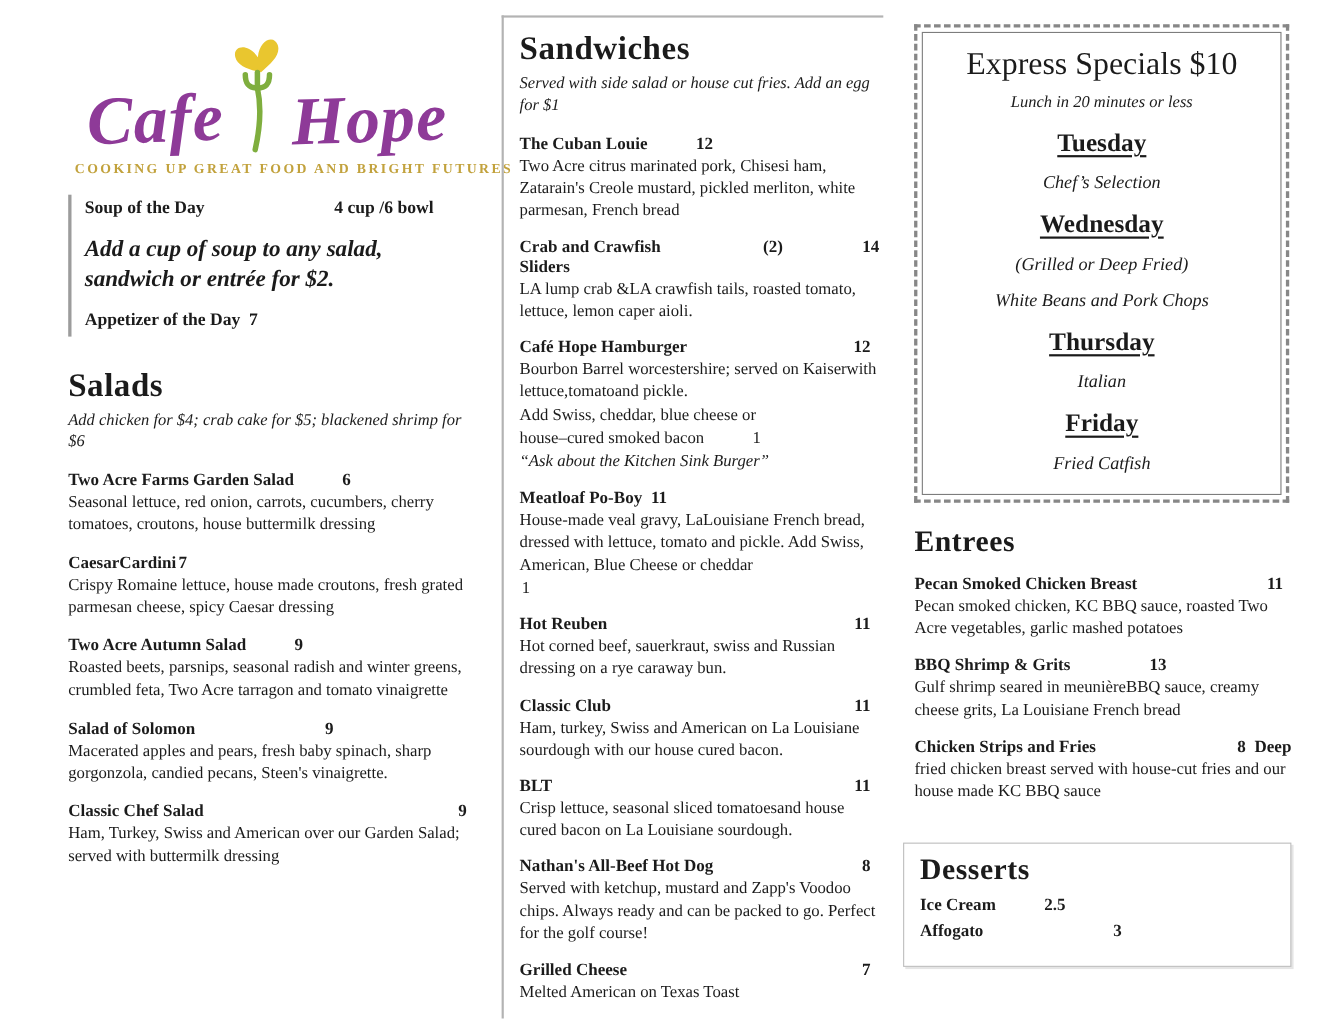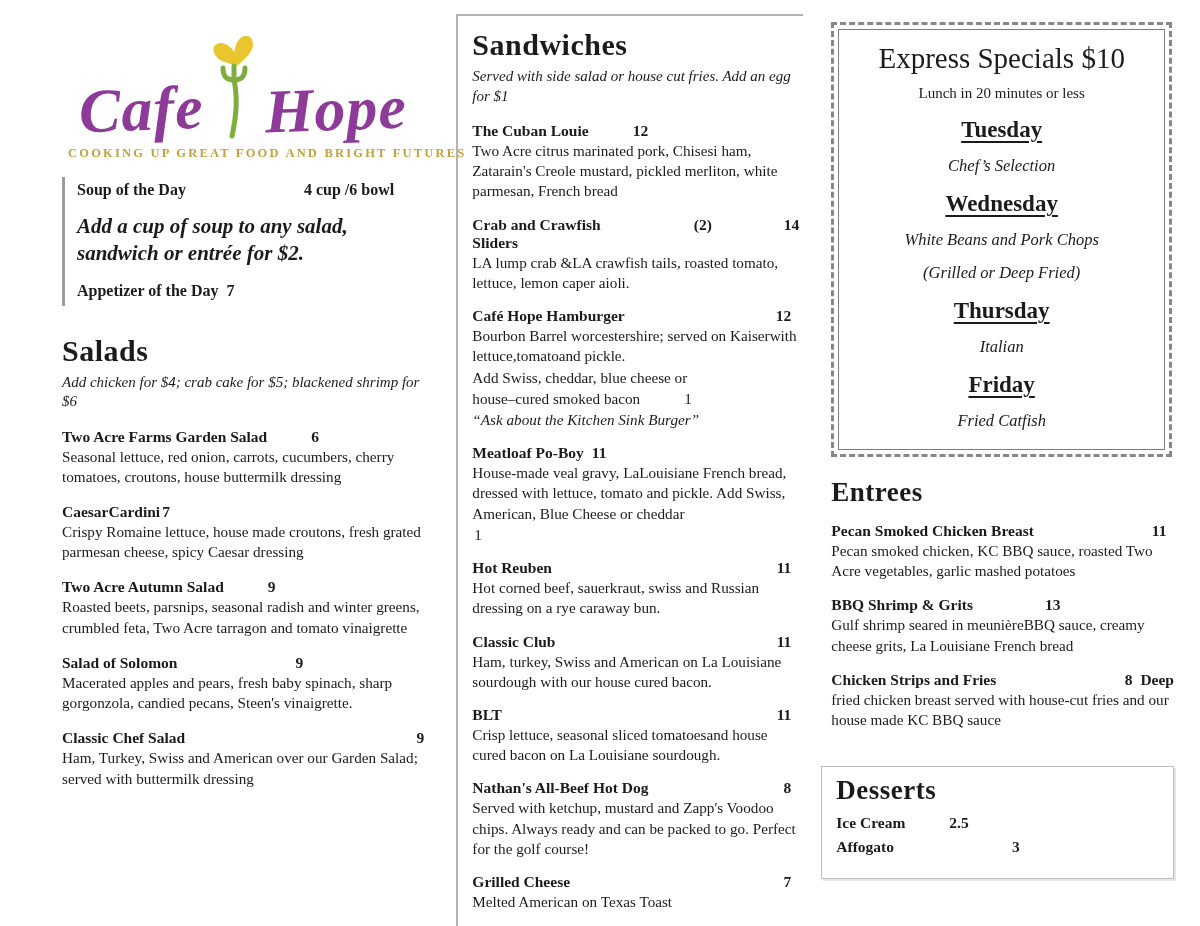--- a/index.html
+++ b/index.html
@@ -40,21 +40,21 @@
   .quote{font-style:italic;}
   .suffix{font-weight:bold;}
   .g0{margin-left:2px;} .g1{margin-left:8px;} .g2{margin-left:44px;}
   .g3{margin-left:72px;} .g4{margin-left:118px;}
   .gr{margin-left:auto;margin-right:8px;}
 
   
   .exp-outer{border:3px dashed #878787;padding:4px;margin:2px 2px 0 4px;}
   .exp-inner{border:1px solid #7d7d7d;padding:12px 8px 18px;text-align:center;}
   .exp-title{font-size:29px;font-weight:normal;}
-  .exp-sub{font-size:15px;margin-top:10px;}
+  .exp-sub{font-style:italic;font-size:15px;margin-top:10px;}
   .day{font-size:23px;font-weight:bold;margin-top:15px;
        text-decoration:underline;text-decoration-thickness:2px;text-underline-offset:4px;}
   .dish{font-style:italic;font-size:16.5px;margin-top:13px;}
 
   .entrees{margin-top:20px;padding-left:4px;}
   .entrees h2{font-size:27px;margin-bottom:14px;}
   .entrees .item{margin-bottom:15px;}
 
   .desserts{margin-top:36px;margin-left:-6px;border:1px solid #bdbdbd;
             box-shadow:2px 2px 0 rgba(0,0,0,.10);padding:8px 14px 16px;}
@@ -222,22 +222,22 @@
 
     <div class="col col-right">
       <div class="exp-outer">
         <div class="exp-inner">
           <div class="exp-title">Express Specials $10</div>
           <div class="exp-sub">Lunch in 20 minutes or less</div>
           <div>
               <div class="day">Tuesday</div>
               <div class="dish">Chef’s Selection</div>
               <div class="day">Wednesday</div>
+              <div class="dish">(Grilled or Deep Fried)</div>
               <div class="dish">White Beans and Pork Chops</div>
-              <div class="dish">(Grilled or Deep Fried)</div>
               <div class="day">Thursday</div>
               <div class="dish">Italian</div>
               <div class="day">Friday</div>
               <div class="dish">Fried Catfish</div>
             </div>
         </div>
       </div>
 
       <div class="entrees">
         <h2>Entrees</h2>

